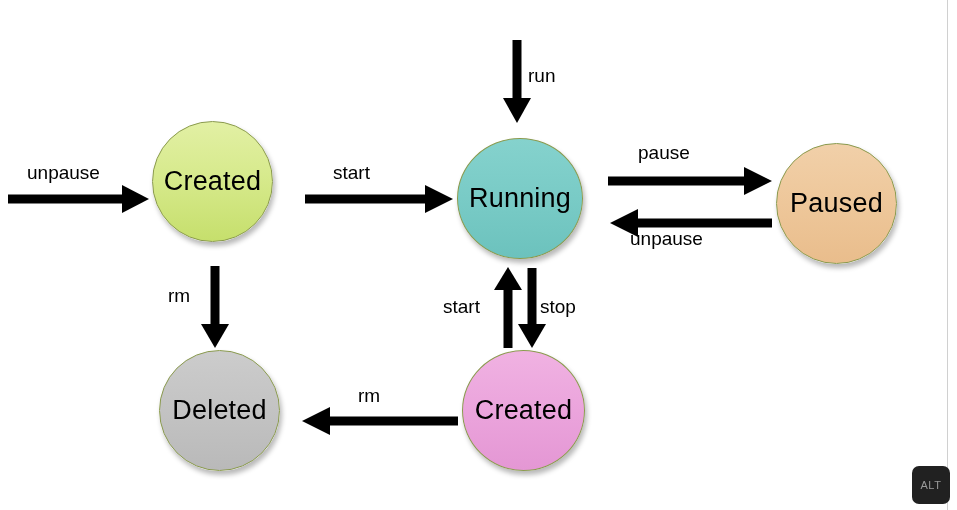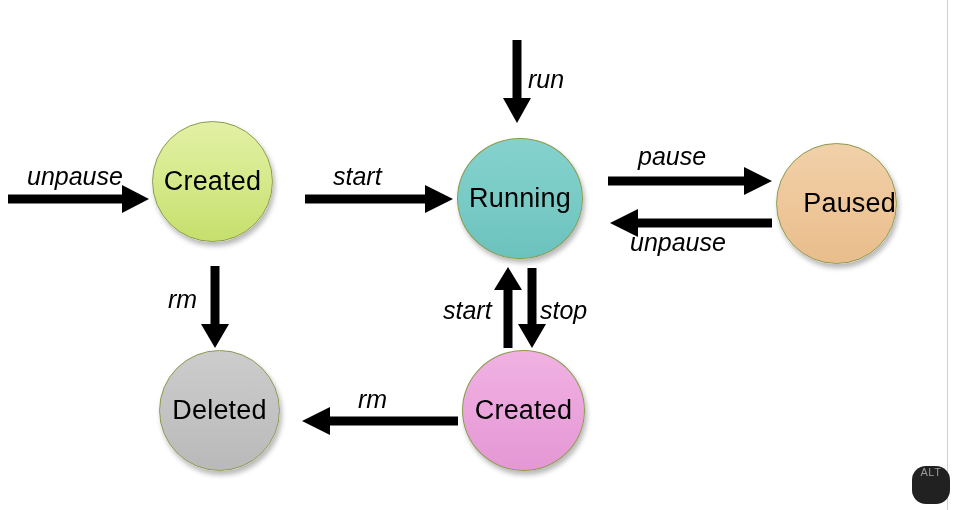--- a/index.html
+++ b/index.html
@@ -49,56 +49,54 @@
     left: 152px; top: 121px; width: 121px; height: 121px;
     background: linear-gradient(to bottom, #e2f0a4 0%, #d7ea8d 45%, #c6df6c 100%);
   }
   #node-running {
     left: 457px; top: 138px; width: 126px; height: 121px;
     background: linear-gradient(to bottom, #85d2cd 0%, #79cbc6 50%, #6cc2bd 100%);
   }
   #node-paused {
     left: 776px; top: 143px; width: 121px; height: 121px;
     background: linear-gradient(to bottom, #f1d0a9 0%, #eec79a 50%, #e9bd8c 100%);
-    justify-content: flex-end;
   }
   #node-deleted {
     left: 159px; top: 350px; width: 121px; height: 121px;
     background: linear-gradient(to bottom, #cccccc 0%, #c3c3c3 50%, #b9b9b9 100%);
   }
   #node-stopped {
     left: 462px; top: 350px; width: 123px; height: 121px;
     background: linear-gradient(to bottom, #f0b2e2 0%, #ebA4dc 50%, #e497d4 100%);
   }
 
   
   .edge {
     position: absolute;
   }
   .edge svg { display: block; overflow: visible; }
   .edge-label {
     position: absolute;
-    font-size: 25px;
+    font-size: 19px;
     color: #000000;
     white-space: nowrap;
     font-family: "Liberation Sans", sans-serif;
-    font-style: italic;
   }
 
   
   #alt-badge {
     position: absolute;
     left: 912px;
     top: 466px;
     width: 38px;
     height: 38px;
     background: #212121;
-    border-radius: 14px;
+    border-radius: 7px;
     display: flex;
-    align-items: flex-start;
+    align-items: center;
     justify-content: center;
   }
   #alt-badge .alt-text {
     font-size: 11px;
     color: #9a9a9a;
     letter-spacing: 0.6px;
     font-family: "Liberation Sans", sans-serif;
   }
 </style>
 </head>

